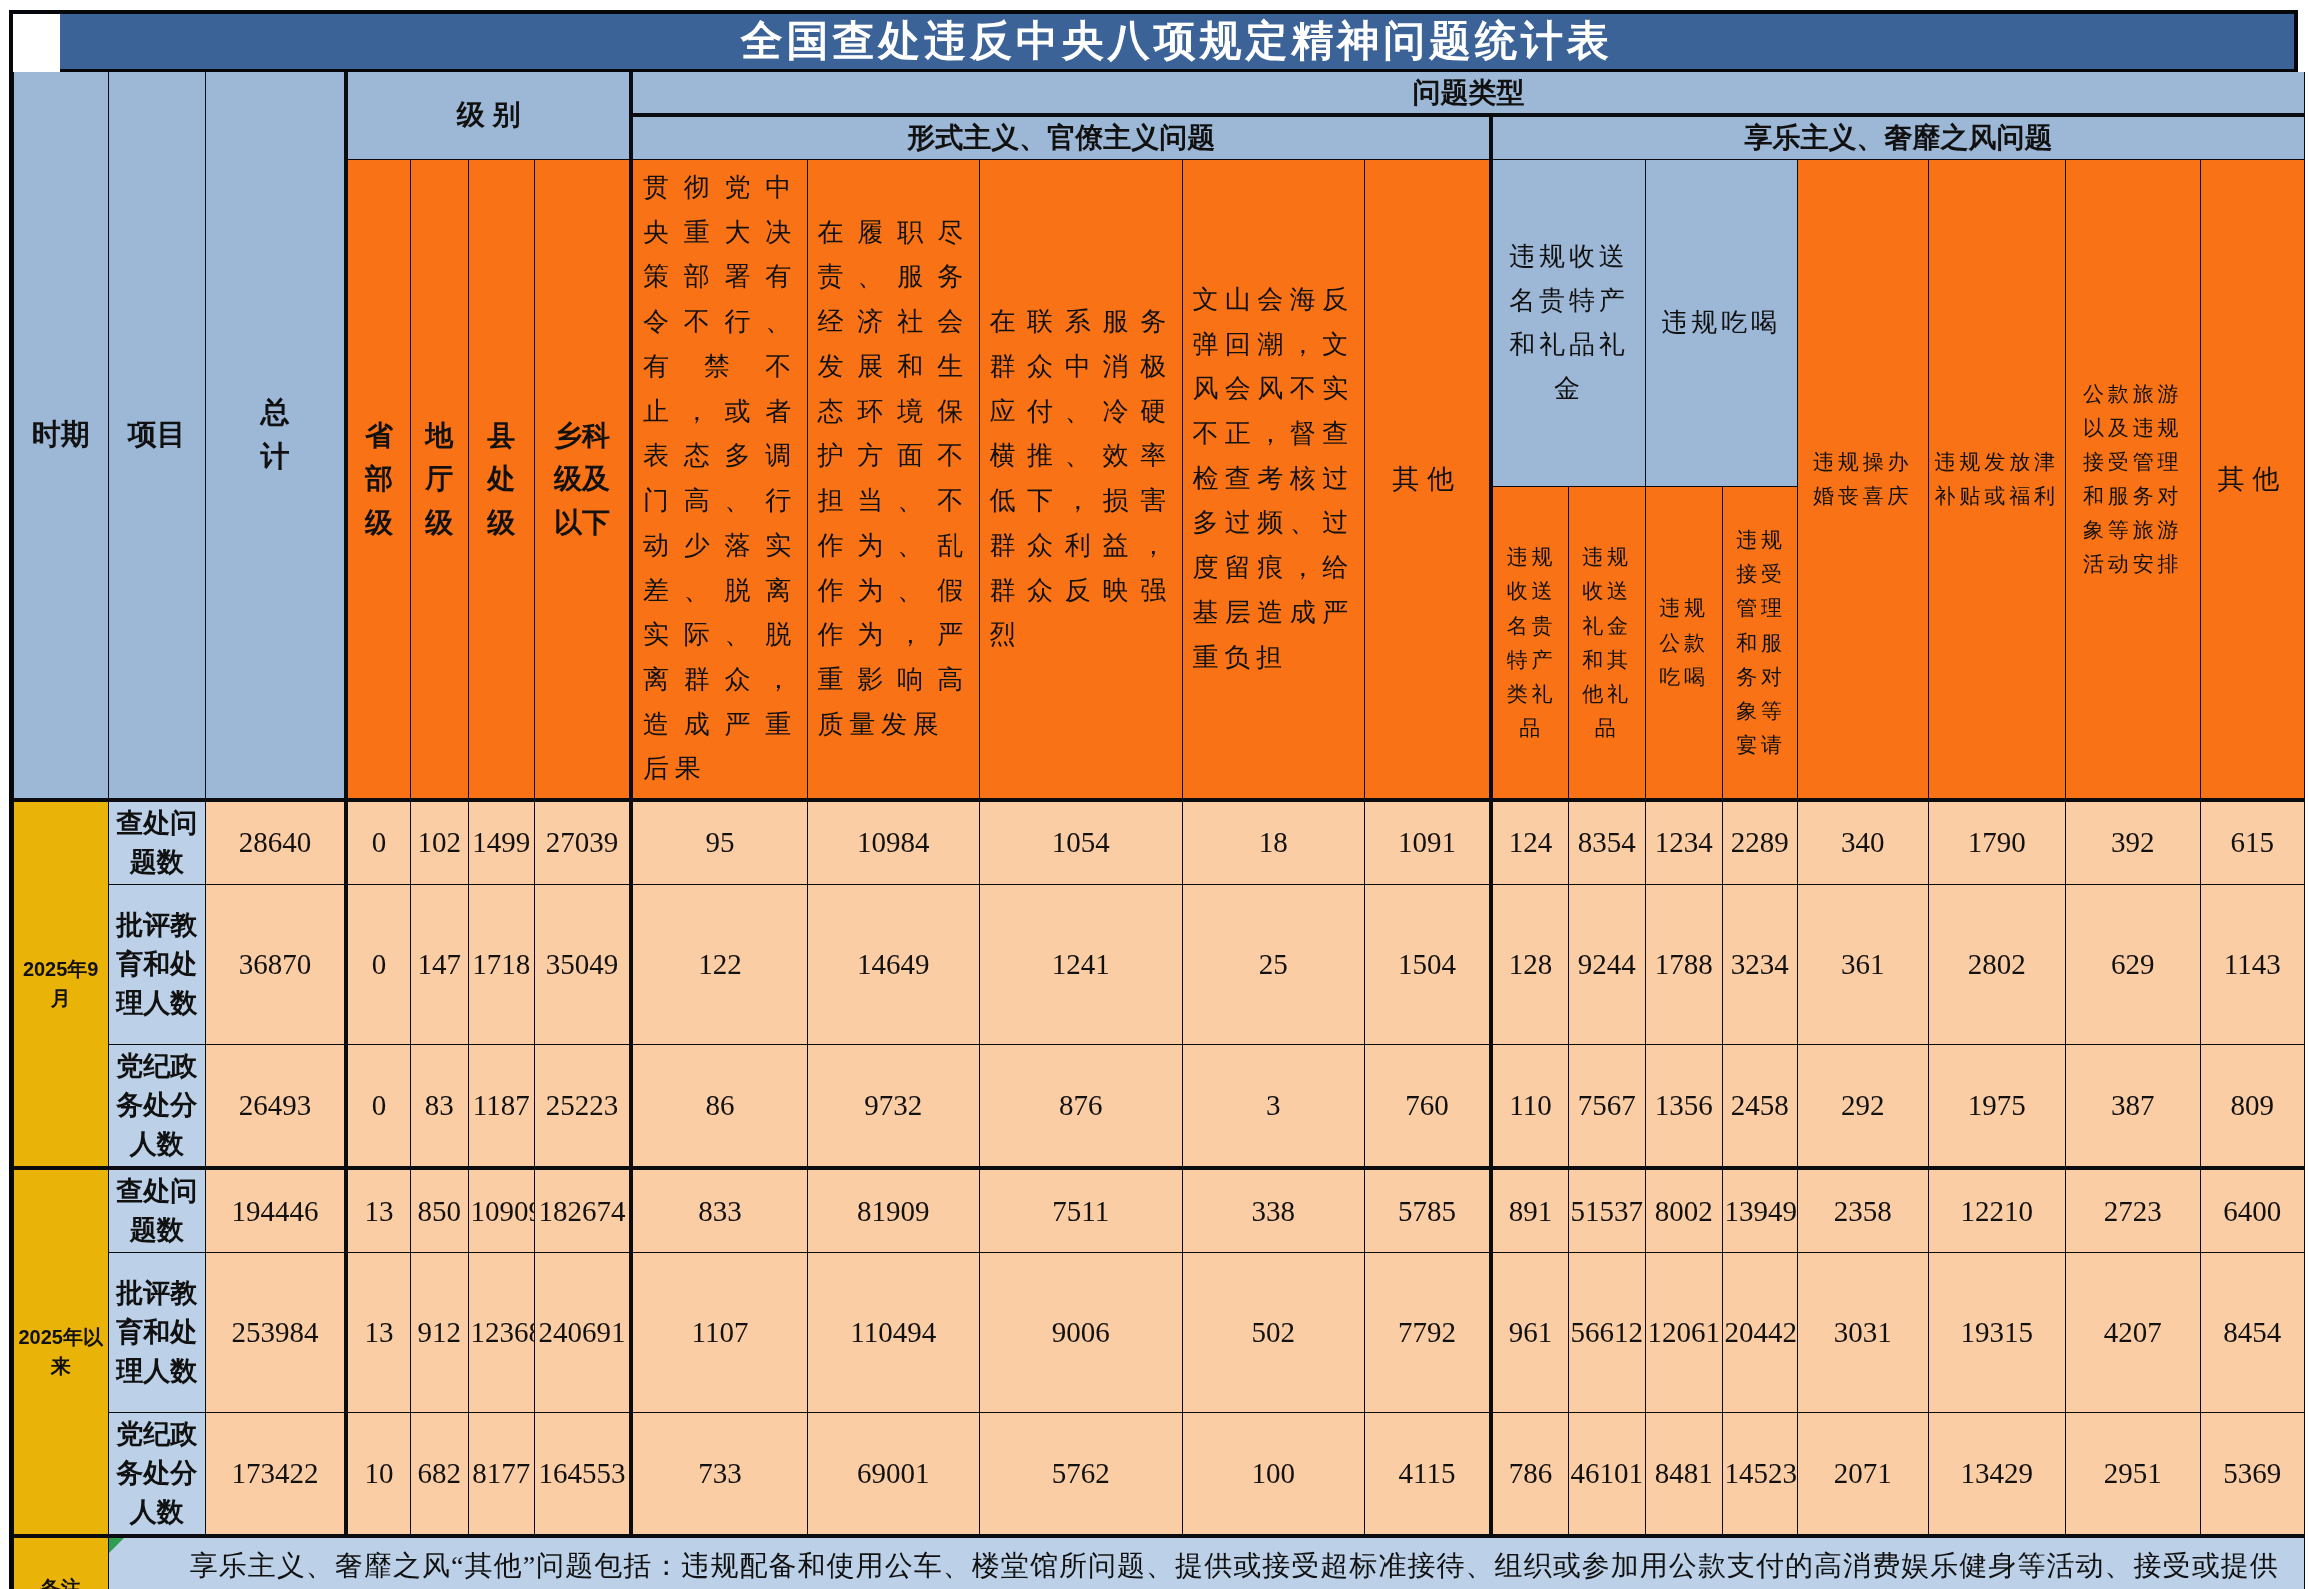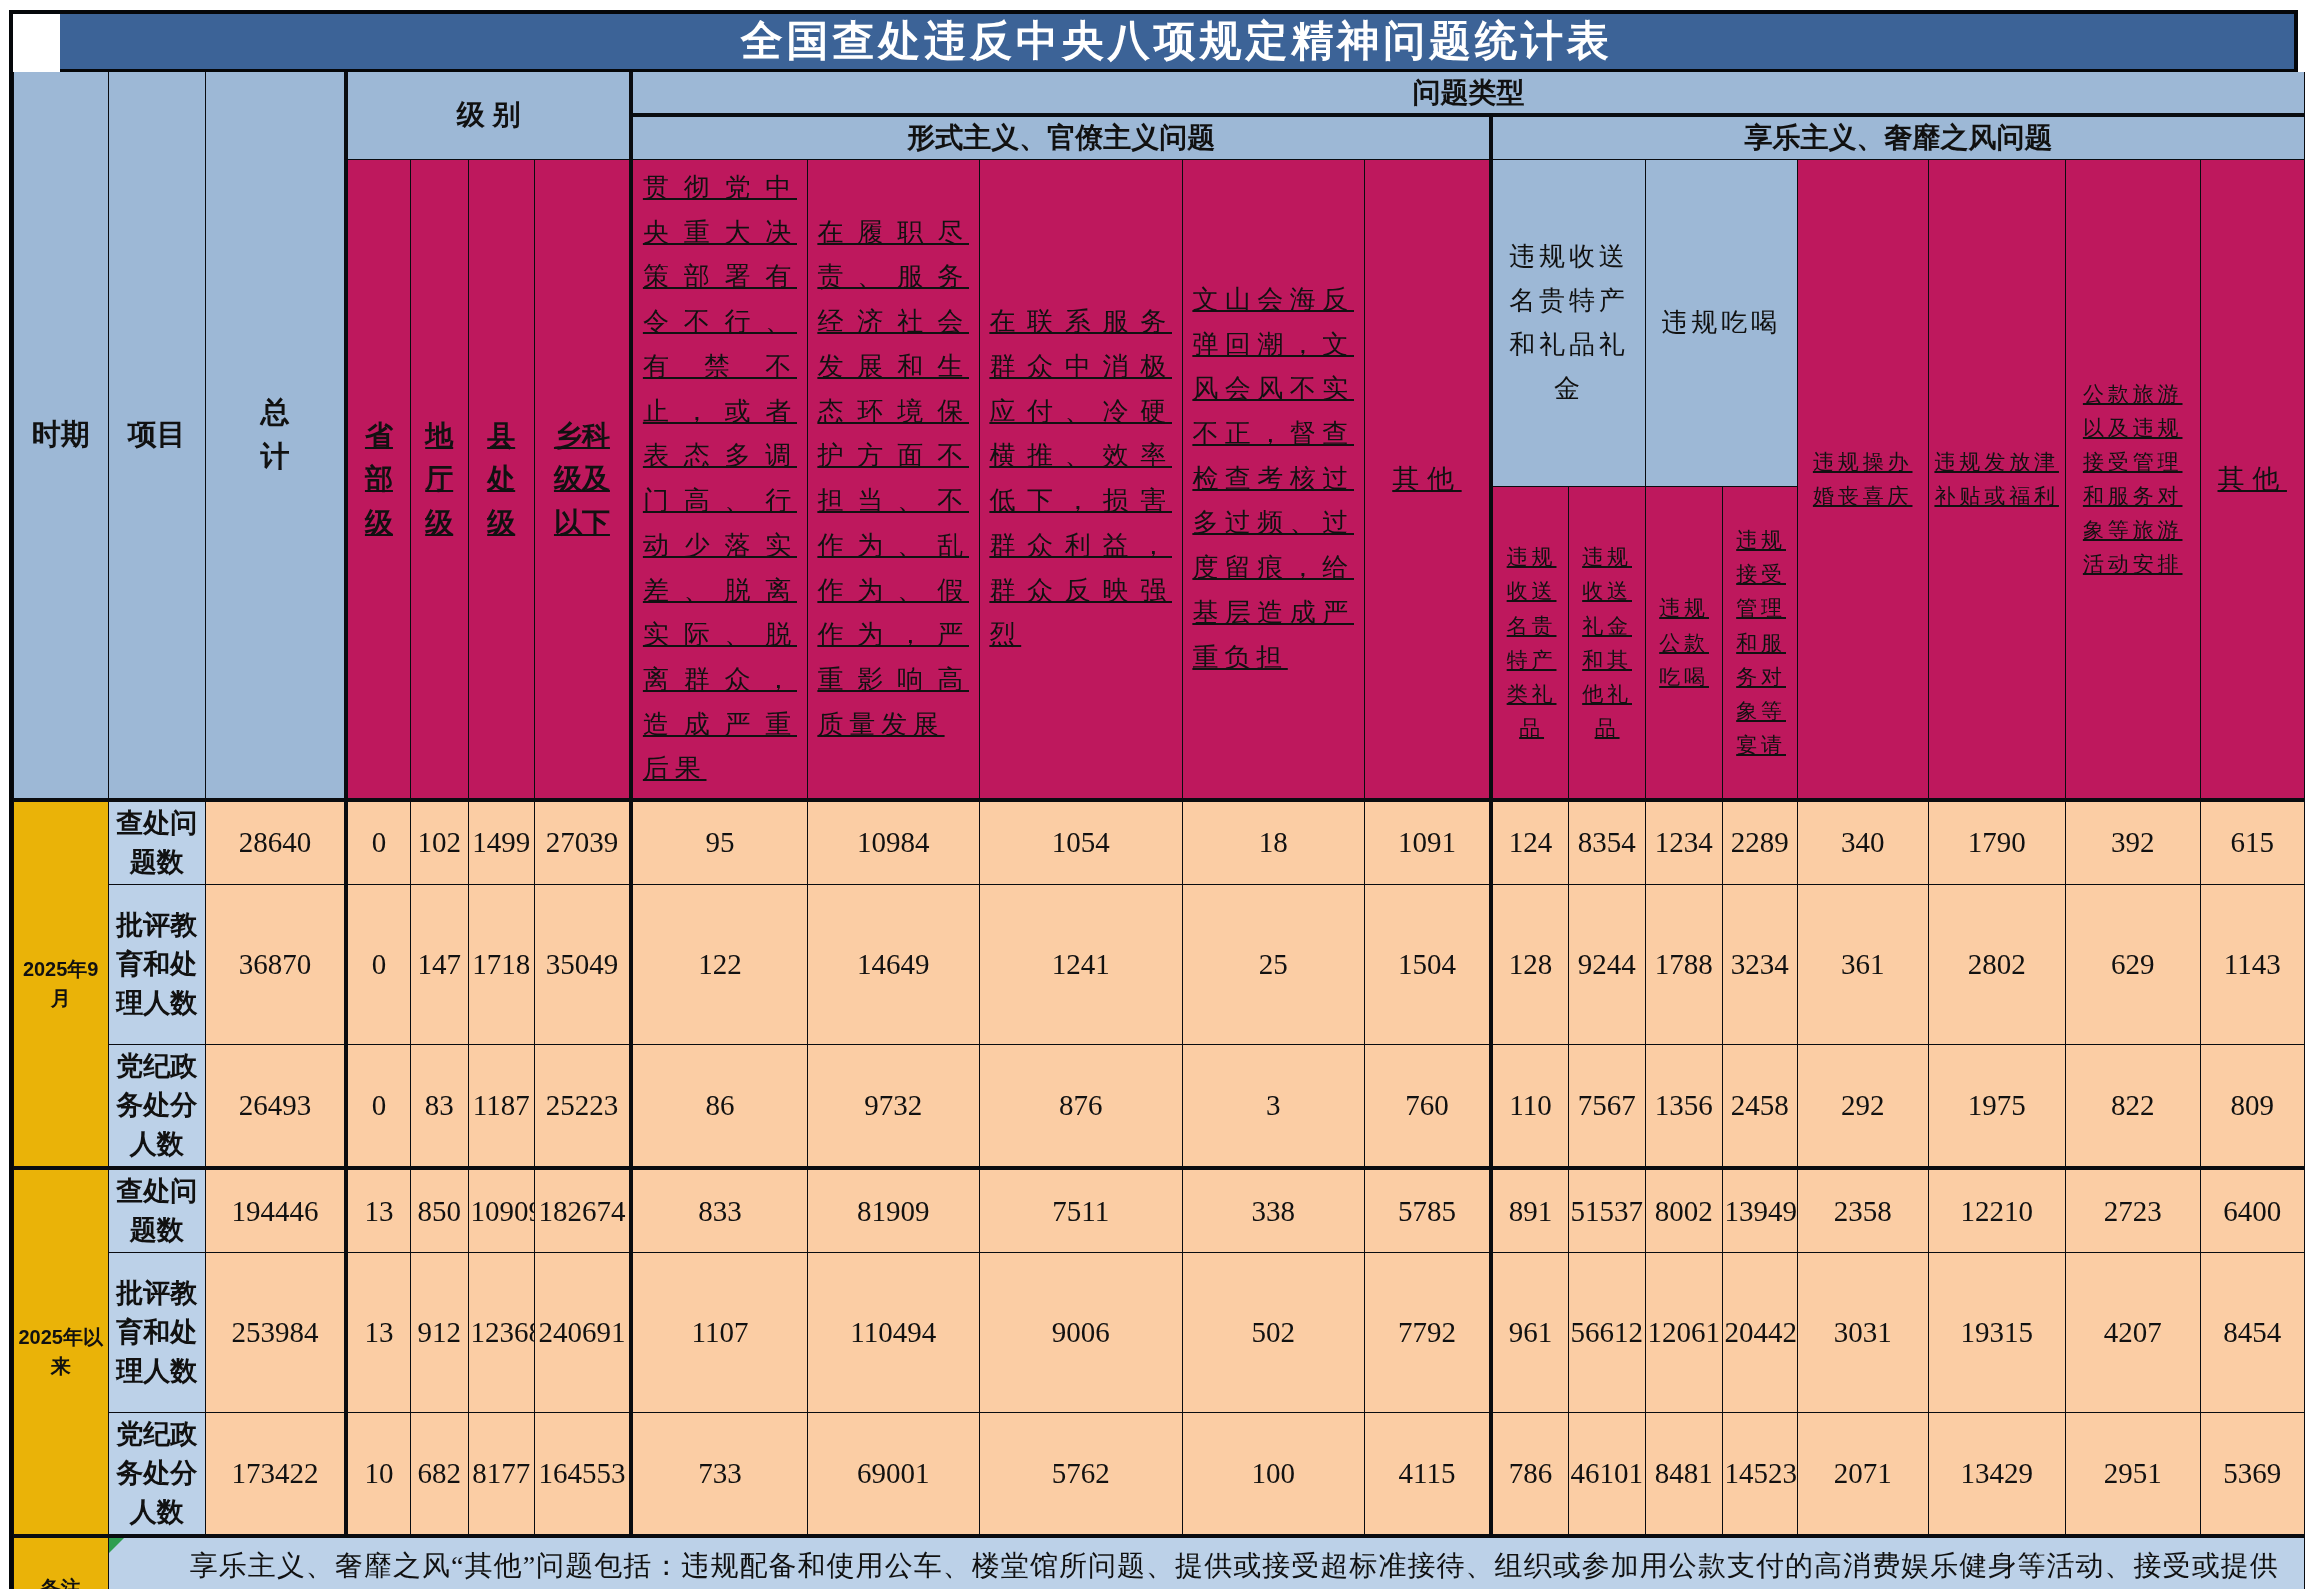--- a/index.html
+++ b/index.html
@@ -7,21 +7,21 @@
   .page{padding:9.7px 8.7px 0 8.7px;}
   .frame{border:4.8px solid #05070a;width:2281px;background:#fff;}
   .title-bar{height:55px;background:#3C6397;border-bottom:3.9px solid #05070a;
     display:flex;align-items:center;justify-content:center;margin-left:47px;}
   .title-bar .t{color:#fff;font-size:42px;font-weight:bold;letter-spacing:3.9px;}
   table{border-collapse:collapse;table-layout:fixed;width:2281px;border-top:0;}
   th,td{border:1.9px solid #0a0c10;padding:1.9px;overflow:hidden;vertical-align:middle;text-align:center;}
   tr.hr1 th{border-top:0;}
   
   .ghdr{background:#9DB8D6;font-weight:bold;font-size:28px;}
-  .lhdr{background:#be185d;font-weight:normal;text-decoration:underline;}
+  .lhdr{background:#f97316;font-weight:normal;}
   .pcell{background:#eab308;font-weight:bold;font-size:20px;line-height:1.45;}
   .rlabel{background:#BCD1E8;font-weight:bold;font-size:27px;line-height:1.45;padding:1.9px 5.8px;}
   .num{background:#FBCDA4;font-family:"Liberation Serif",serif;font-size:29px;}
   
   .hr1{height:37px;}.hr2{height:39px;}.hr3{height:288px;}.hr4{height:276px;}
   .hr2 th{border-top-width:4.8px;}
   
   .rs{height:71px;}.rm{height:160px;}.rl{height:116px;}
   tr.first-data td{border-top-width:4.8px;}
   tr.block2 td{border-top-width:4.8px;}
@@ -203,21 +203,21 @@
           <td class="num">9732</td>
           <td class="num">876</td>
           <td class="num">3</td>
           <td class="num">760</td>
           <td class="num tl">110</td>
           <td class="num">7567</td>
           <td class="num">1356</td>
           <td class="num">2458</td>
           <td class="num">292</td>
           <td class="num">1975</td>
-          <td class="num">822</td>
+          <td class="num">387</td>
           <td class="num">809</td>
         </tr>
         <tr class="rs block2">
           <td rowspan="3" class="pcell">2025年以来</td>
           <td class="rlabel">查处问题数</td>
           <td class="num">194446</td>
           <td class="num tl">13</td>
           <td class="num">850</td>
           <td class="num">10909</td>
           <td class="num">182674</td>

